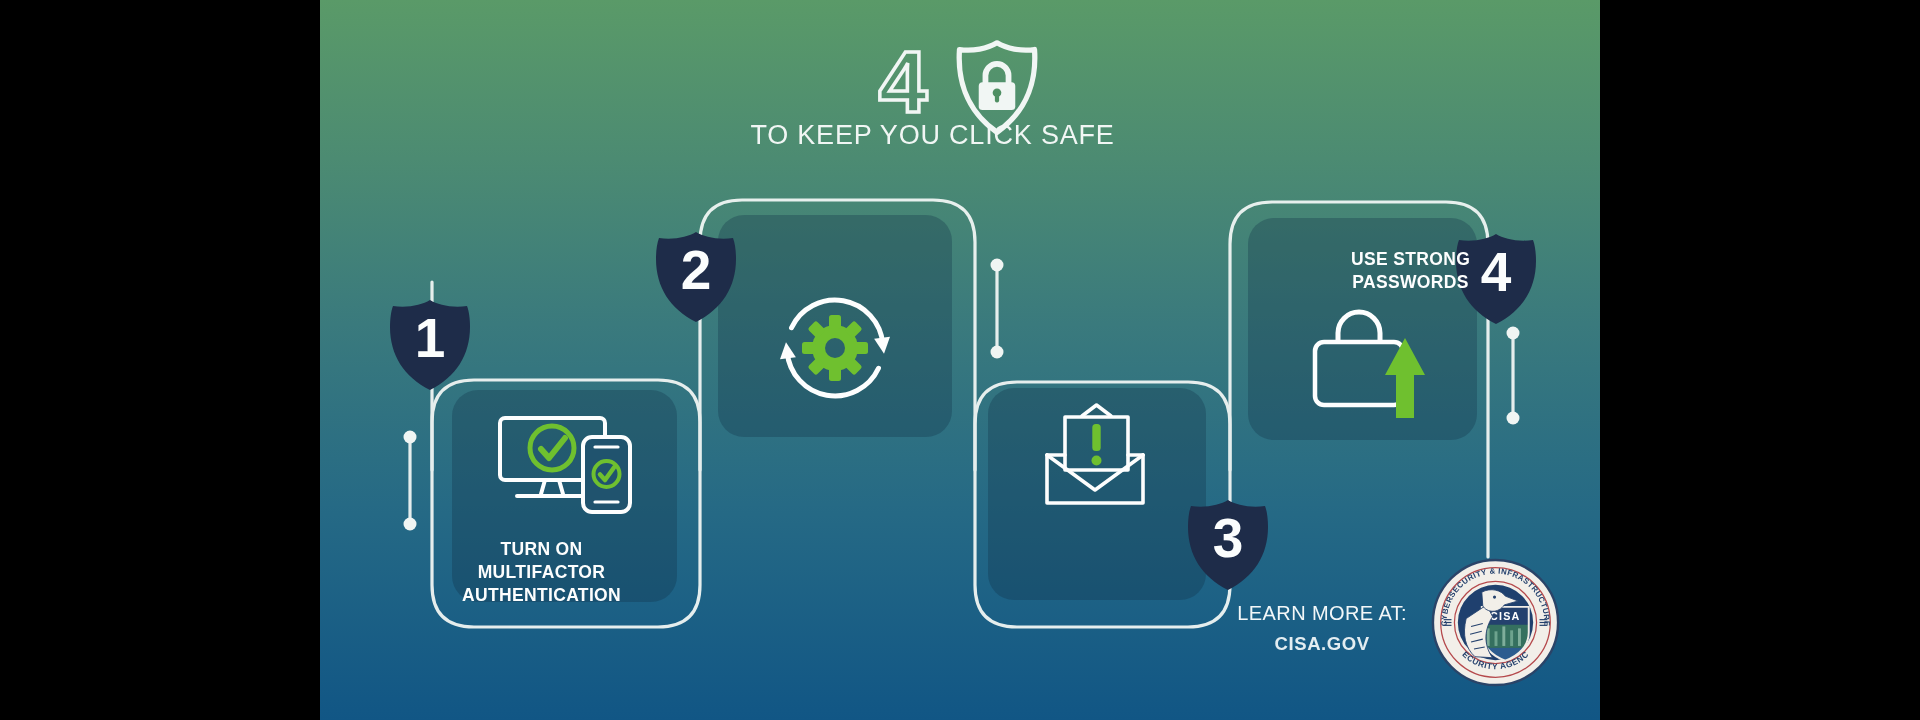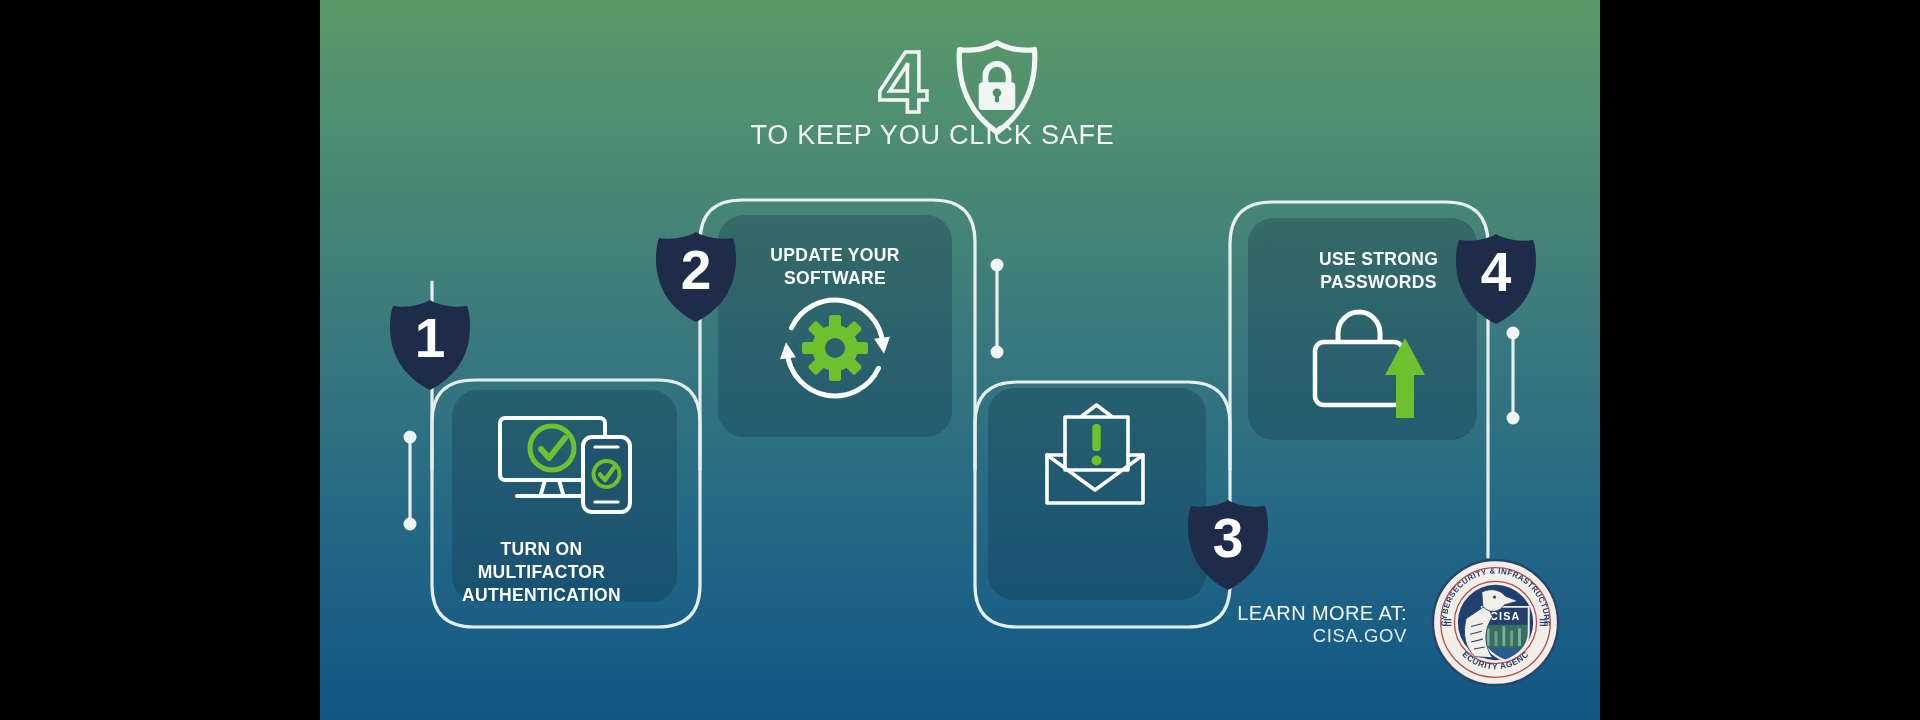--- a/index.html
+++ b/index.html
@@ -33,21 +33,21 @@
   .badge{position:absolute;width:84px;height:96px;z-index:3;}
   .badge svg{position:absolute;inset:0;}
   .badge .num{position:absolute;left:0;right:0;top:4px;bottom:18px;display:flex;
               align-items:center;justify-content:center;font-size:55px;font-weight:700;color:#fbfdfd;}
 
   .icon{position:absolute;z-index:4;}
 
   
   .learn{position:absolute;right:193px;top:602px;text-align:right;z-index:5;color:#f2f7f8;}
   .learn .l1{font-size:20px;font-weight:400;letter-spacing:.4px;}
-  .learn .l2{font-size:18.5px;font-weight:400;letter-spacing:.6px;margin-top:0;color:#e3edf1;}
+  .learn .l2{font-size:18.5px;font-weight:700;letter-spacing:.6px;margin-top:8px;color:#e3edf1;text-align:center;}
   .seal{position:absolute;left:1109px;top:556px;width:133px;height:133px;z-index:5;}
 </style>
 </head>
 <body>
 
 <div class="frame">
   <div class="bar left"></div>
   <div class="bar right"></div>
 
   <div class="stage">
@@ -150,25 +150,21 @@
     <svg class="icon" style="left:985px;top:300px;" width="125" height="125" viewBox="0 0 125 125">
       <path d="M 33 44 L 33 33 A 21 21 0 0 1 75 33 L 75 44" fill="none" stroke="#fdfefe" stroke-width="5"></path>
       <rect x="10" y="42" width="88" height="63" rx="9" fill="none" stroke="#fdfefe" stroke-width="4.5"></rect>
       <polygon points="100,38 120,75 109,75 109,118 91,118 91,75 80,75" fill="#6fc02f"></polygon>
     </svg>
 
     <div class="caption" style="left:132px;top:538px;width:179px;">
       <span>TURN ON MULTIFACTOR</span><br>
       <span>AUTHENTICATION</span>
     </div>
-    <div class="caption" style="left:398px;top:244px;width:234px;">
-      <span>UPDATE YOUR</span><br>
-      <span>SOFTWARE</span>
-    </div>
-    <div class="caption" style="left:944px;top:248px;width:229px;text-align:center;">
+    <div class="caption" style="left:976px;top:248px;width:229px;text-align:center;">
       <span>USE STRONG</span><br>
       <span>PASSWORDS</span>
     </div>
 
     <div class="badge" style="left:68px;top:297px;">
       <svg viewBox="0 0 84 96">
         <path d="M 42 3 C 50 8 64 11 79 9 C 81 14 82 22 82 30 C 82 58 68 80 42 93 C 16 80 2 58 2 30 C 2 22 3 14 5 9 C 20 11 34 8 42 3 Z" fill="#1e2c49"></path>
       </svg>
       <span class="num">1</span>
     </div>

